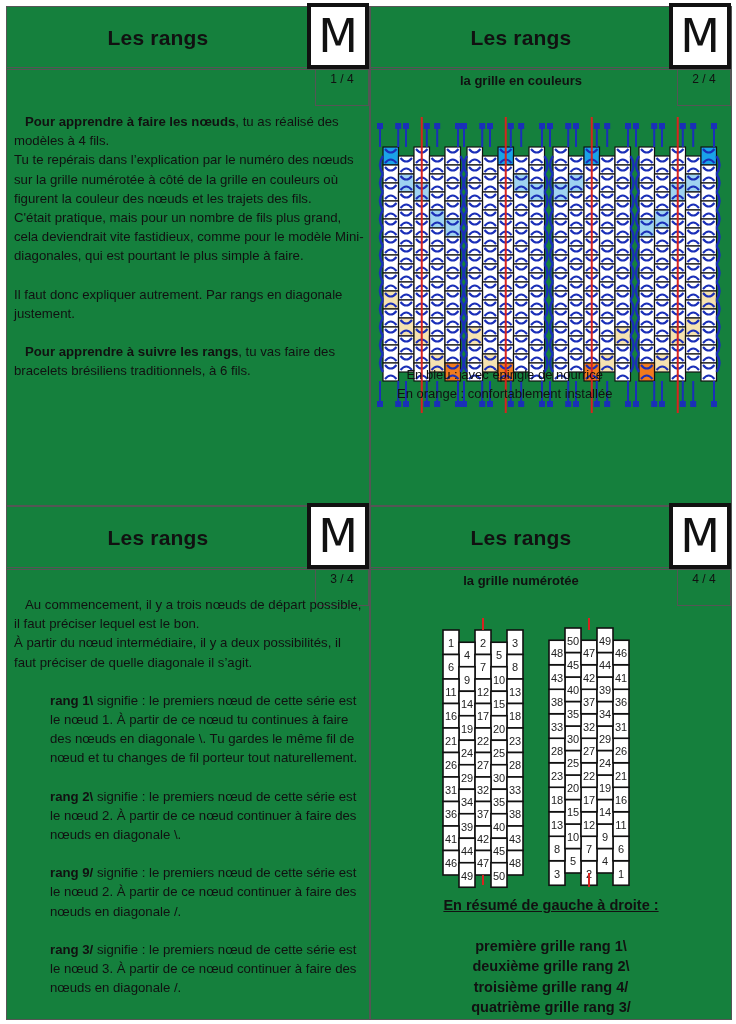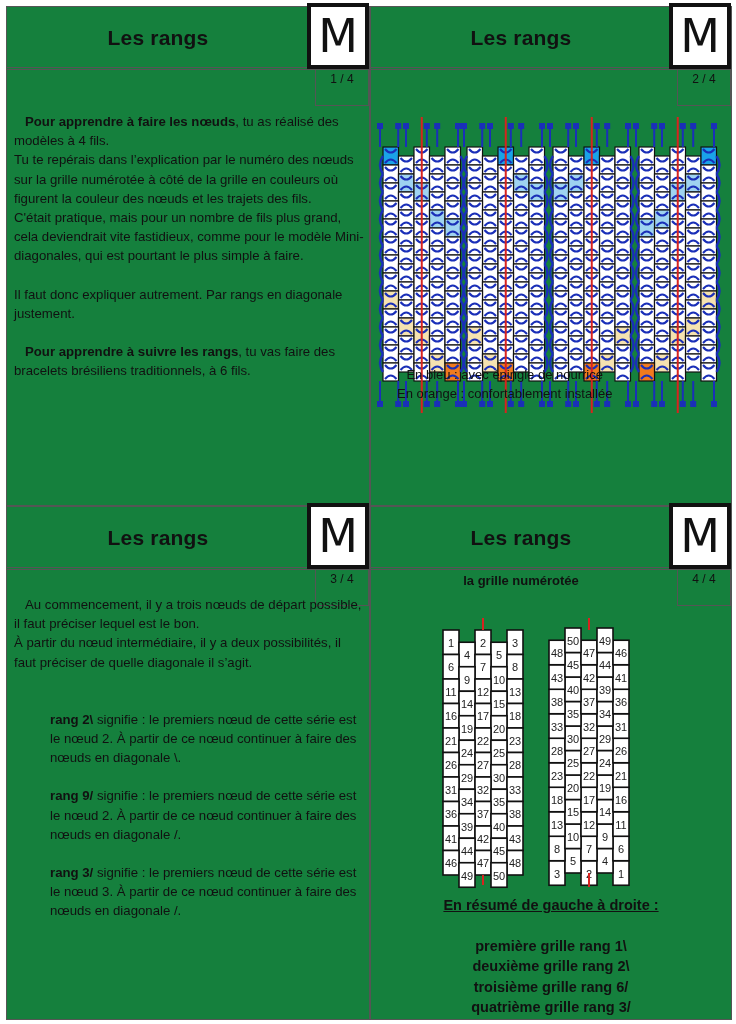--- a/index.html
+++ b/index.html
@@ -37,20 +37,21 @@
     <div class="gap"></div>
     <p>&nbsp;&nbsp;&nbsp;<b>Pour apprendre à suivre les rangs</b><span>, tu vas faire des bracelets brésiliens traditionnels, à 6 fils.</span></p>
   </div>
 </div>
 
 <div class="card" style="left:370px; top:6px; width:362px; height:500px;">
   <div class="card-head">
     <div class="card-title">Les rangs</div>
   </div>
   <div class="badge-m">M</div>
+  <div class="subtitle">la grille en couleurs</div>
   <div class="pagenum">2 / 4</div>
   <svg id="color-grids" width="360" height="320" style="position:absolute; left:0; top:100px;">
       <rect x="12" y="40" width="15.5" height="18" fill="#1aa3e8" stroke="#111" stroke-width="1.2"></rect>
       <path d="M14 42 Q19.75 49 25.5 42 M14 56 Q19.75 49 25.5 56" fill="none" stroke="#1a2fb8" stroke-width="2"></path>
       <rect x="27.5" y="49" width="15.5" height="18" fill="#fff" stroke="#111" stroke-width="1.2"></rect>
       <path d="M29.5 51 Q35.25 58 41 51 M29.5 65 Q35.25 58 41 65" fill="none" stroke="#1a2fb8" stroke-width="2"></path>
       <rect x="43" y="40" width="15.5" height="18" fill="#fff" stroke="#111" stroke-width="1.2"></rect>
       <path d="M45 42 Q50.75 49 56.5 42 M45 56 Q50.75 49 56.5 56" fill="none" stroke="#1a2fb8" stroke-width="2"></path>
       <rect x="58.5" y="49" width="15.5" height="18" fill="#fff" stroke="#111" stroke-width="1.2"></rect>
       <path d="M60.5 51 Q66.25 58 72 51 M60.5 65 Q66.25 58 72 65" fill="none" stroke="#1a2fb8" stroke-width="2"></path>
@@ -756,20 +757,21 @@
 <div class="card" style="left:6px; top:506px; width:364px; height:514px;">
   <div class="card-head">
     <div class="card-title">Les rangs</div>
   </div>
   <div class="badge-m">M</div>
   <div class="pagenum">3 / 4</div>
   <div class="body-text" style="left:7px; top:88px; width:352px;">
     <p>&nbsp;&nbsp;&nbsp;<span>Au commencement,  il y a trois nœuds de départ possible, il faut préciser lequel est le bon.</span></p>
     <p>À partir du nœud intermédiaire, il y a deux possibilités, il faut préciser de quelle diagonale il s’agit.</p>
     <div class="gap"></div>
+    <p class="indent"><b>rang 1\</b><span> signifie : le premiers nœud de cette série est le nœud 1. À partir de ce nœud tu continues à faire des nœuds en diagonale \. Tu gardes le même fil de nœud et tu changes de fil porteur tout naturellement.</span></p>
     <div class="gap"></div>
     <p class="indent"><b>rang 2\</b><span> signifie : le premiers nœud de cette série est le nœud 2. À partir de ce nœud continuer à faire des nœuds en diagonale \.</span></p>
     <div class="gap"></div>
     <p class="indent"><b>rang 9/</b><span> signifie : le premiers nœud de cette série est le nœud 2. À partir de ce nœud continuer à faire des nœuds en diagonale /.</span></p>
     <div class="gap"></div>
     <p class="indent"><b>rang 3/</b><span> signifie : le premiers nœud de cette série est le nœud 3. À partir de ce nœud continuer à faire des nœuds en diagonale /.</span></p>
   </div>
 </div>
 
 <div class="card" style="left:370px; top:506px; width:362px; height:514px;">
@@ -983,16 +985,16 @@
       <rect x="194" y="26" width="16" height="24.5" fill="#fff" stroke="#111" stroke-width="1.6"></rect>
       <text x="202" y="42.75" text-anchor="middle" font-size="11" fill="#222">50</text>
       <line x1="218" y1="16" x2="218" y2="28" stroke="#d8231f" stroke-width="2"></line>
       <line x1="218" y1="271" x2="218" y2="285" stroke="#d8231f" stroke-width="2"></line>
     </svg>
   <div class="summary" style="top:388px;">
     <div class="u">En résumé de gauche à droite :</div>
     <div style="height:20px"></div>
     <div>première grille rang 1\</div>
     <div>deuxième grille rang 2\</div>
-    <div>troisième grille rang 6/</div>
+    <div>troisième grille rang 4/</div>
     <div>quatrième grille rang 3/</div>
   </div>
 </div>
 
 </body></html>

